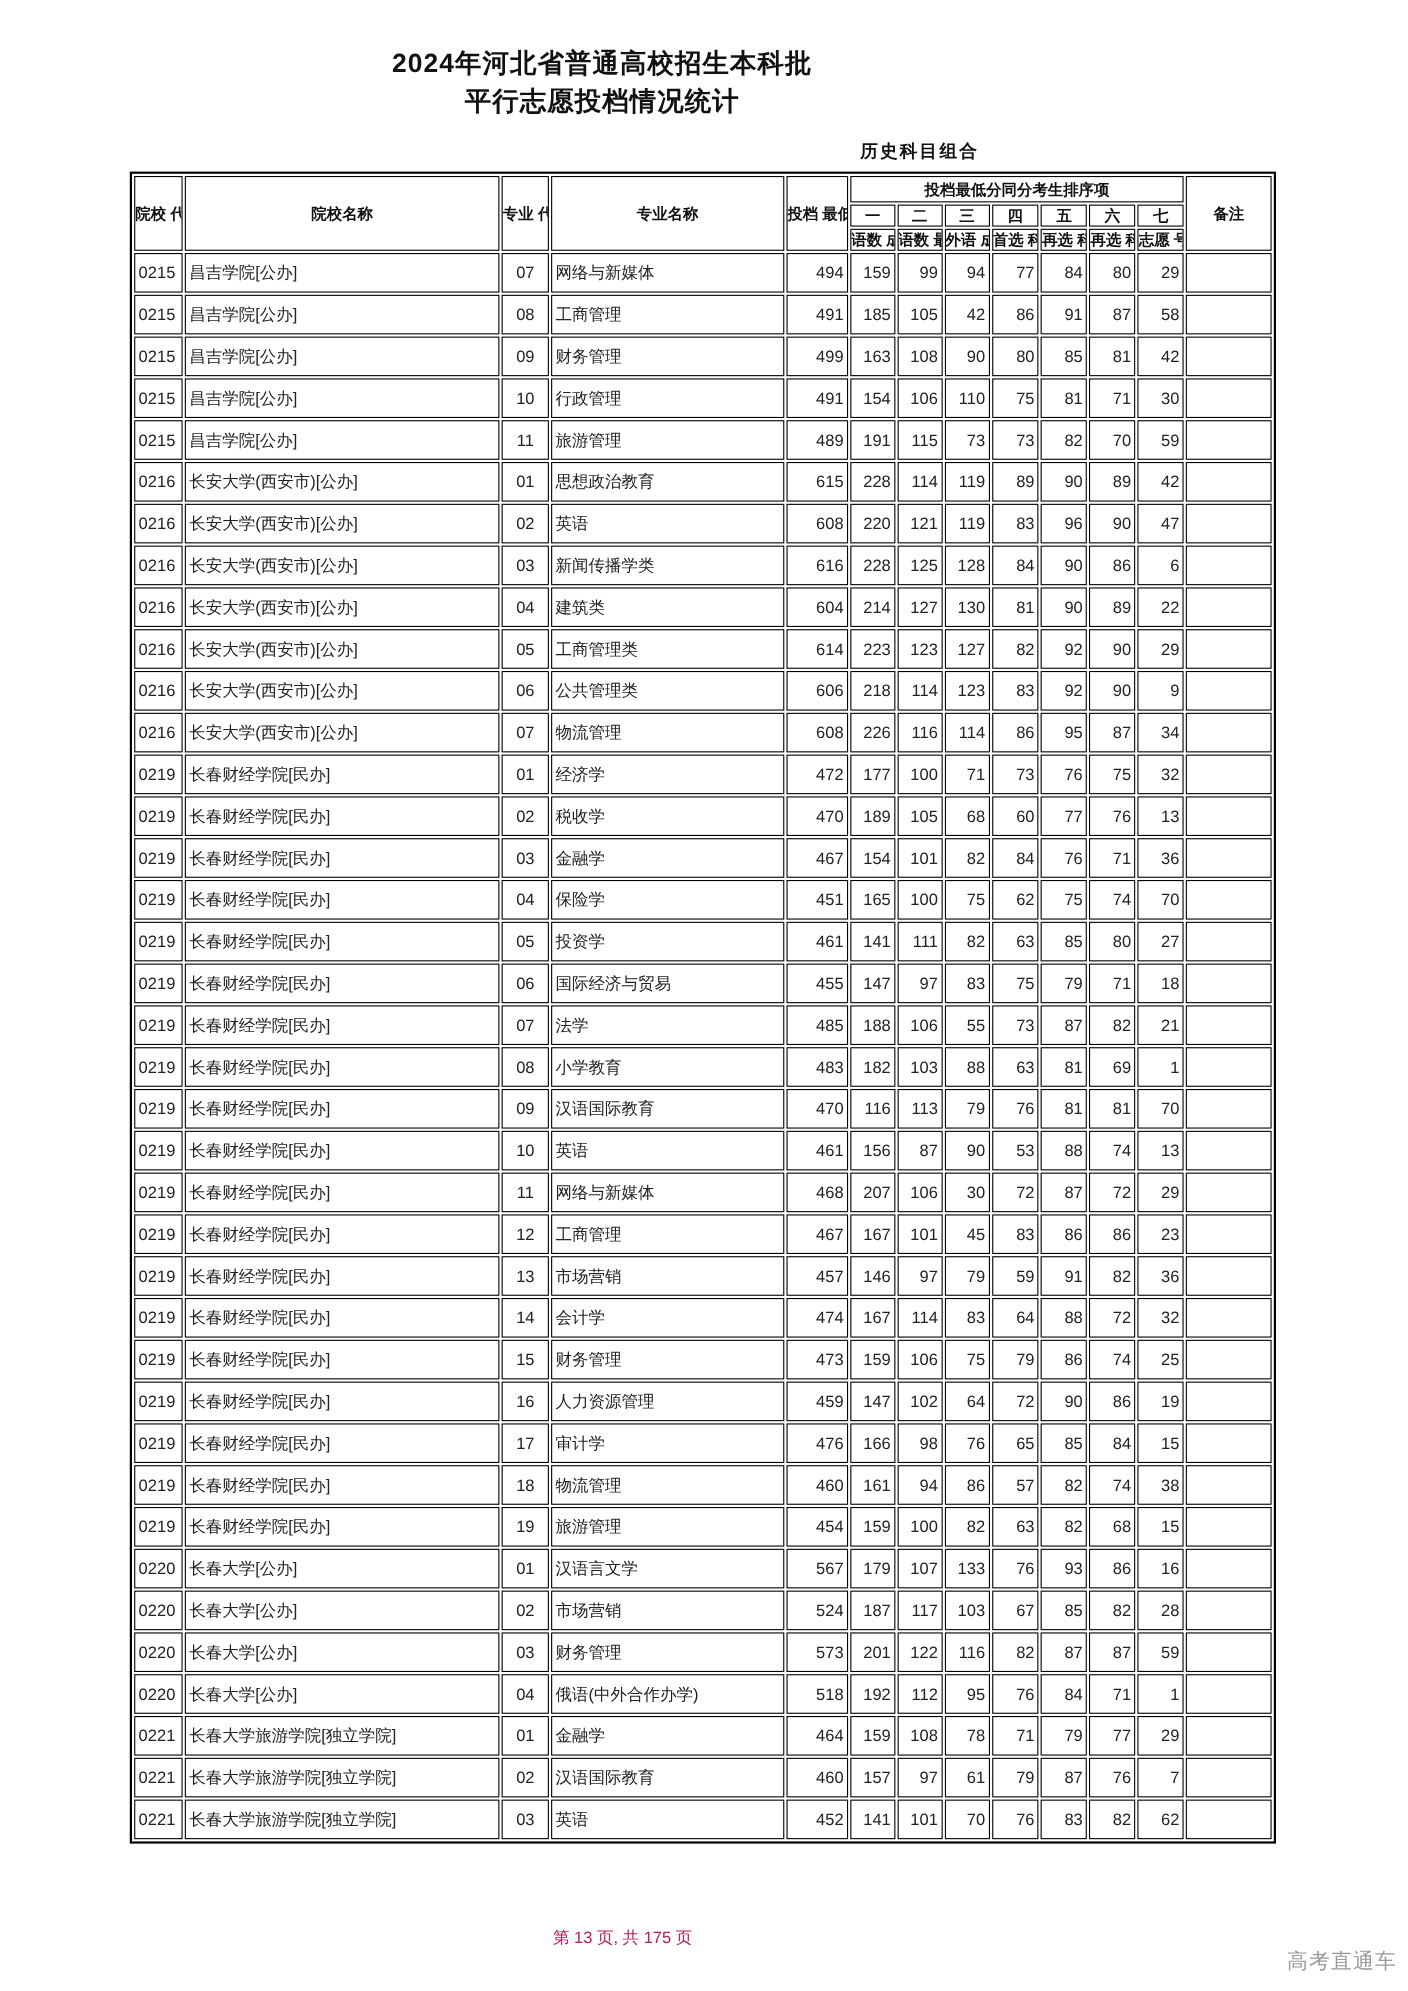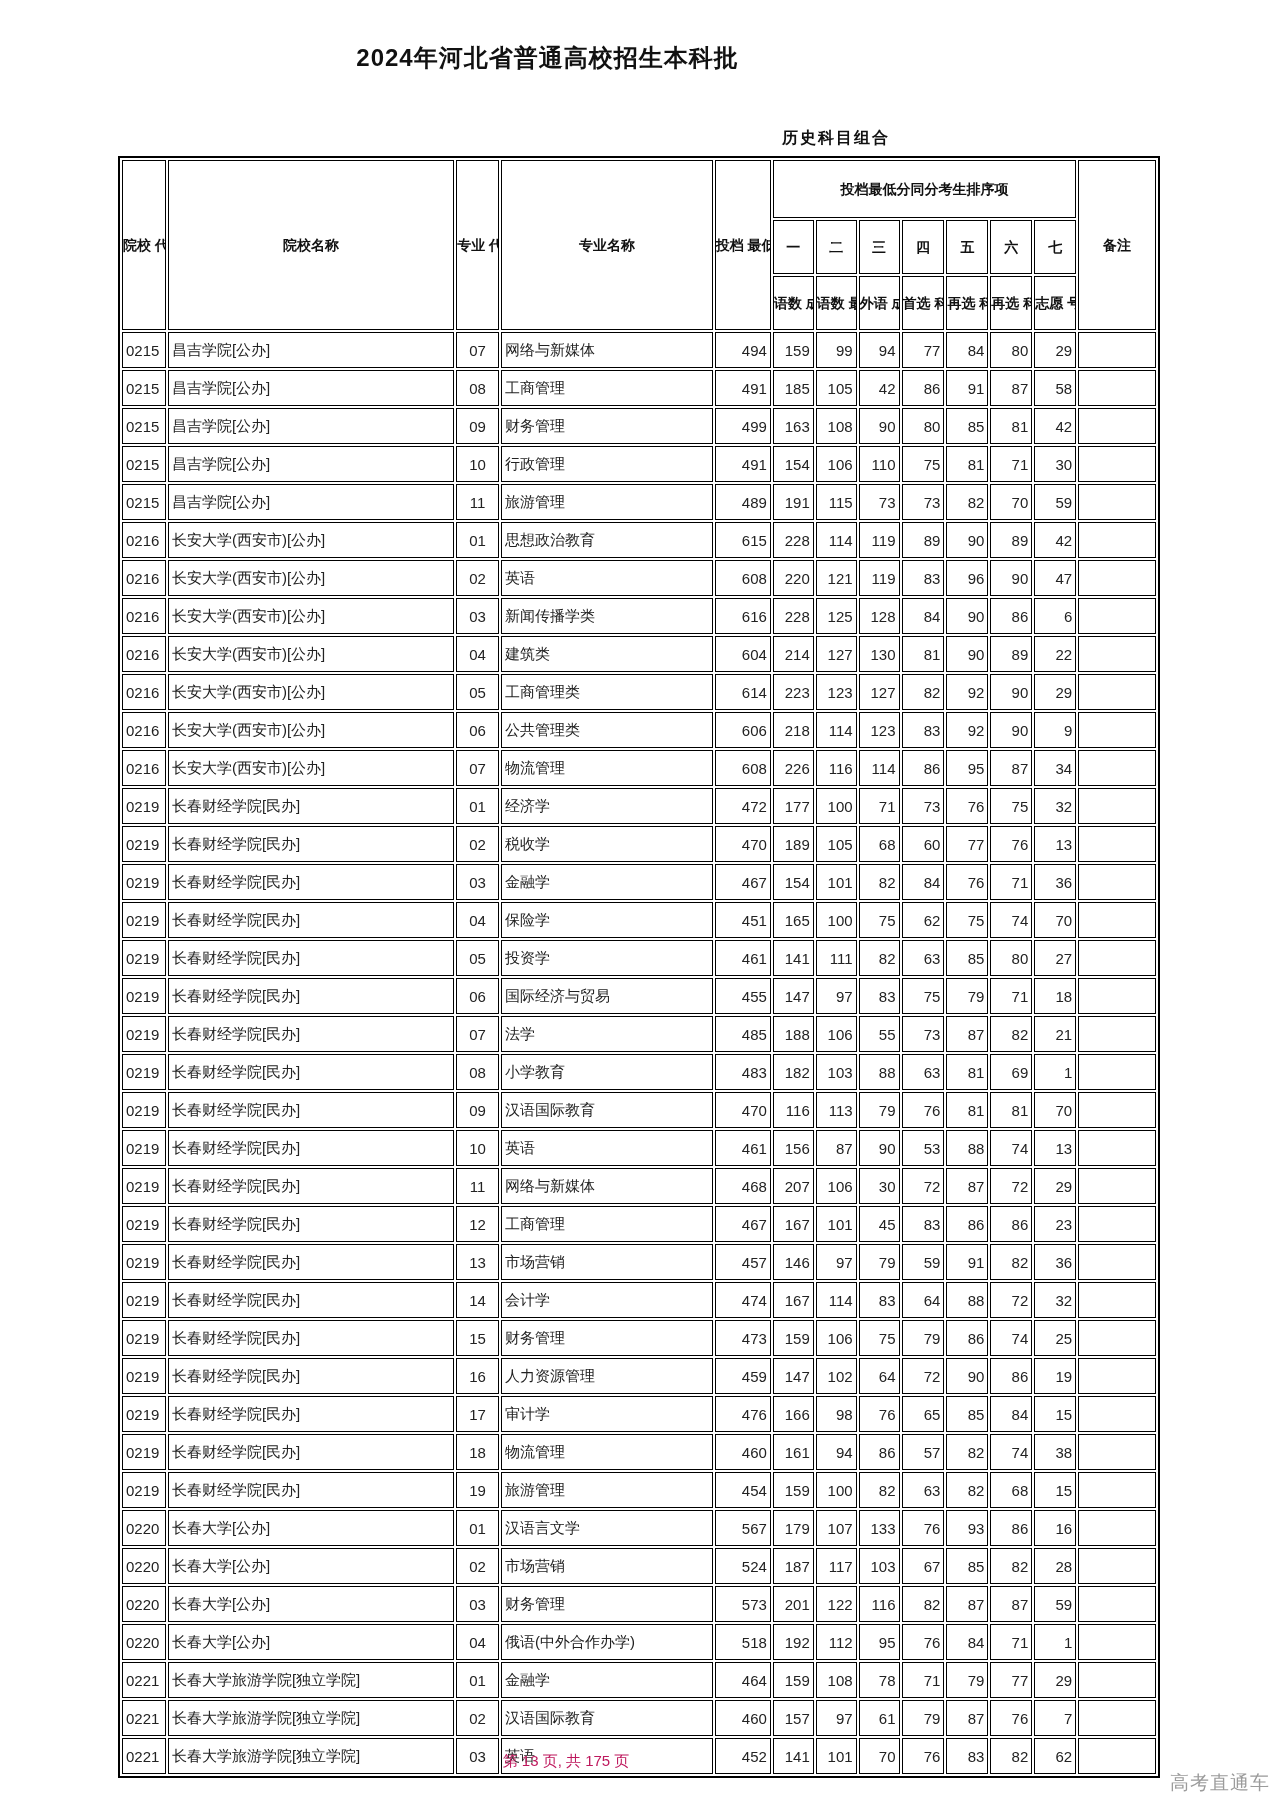--- a/index.html
+++ b/index.html
@@ -36,21 +36,21 @@
   }
   table.grid th, table.grid td {
     border: 1px solid #000;
     overflow: hidden;
     white-space: nowrap;
     background: #fff;
   }
   table.grid th {
     font-weight: bold; color: #111;
     text-align: center; vertical-align: middle;
-    font-size: 14px; line-height: 16px; padding: 18px 0;
+    font-size: 14px; line-height: 16px; padding: 1px 0;
   }
   th.wrap, td.wrap { white-space: pre-line; }
   th.group-row { height: 20px; font-size: 14px; }
   th.num-row { height: 16px; font-size: 15px; }
   th.lbl { font-size: 12.5px; line-height: 14.5px; padding: 2px 0; }
   th.tall { font-size: 14px; line-height: 17px; }
   table.grid td {
     height: 34px; font-size: 15px; color: #222;
     vertical-align: middle; padding: 0 3px;
   }
@@ -67,20 +67,21 @@
   .watermark {
     position: absolute; top: 1770px; right: 10px;
     font-size: 19px; color: #9b9b9b; letter-spacing: 1px;
   }
 </style>
 </head>
 <body>
 
 <div class="title-block">
   <div>2024年河北省普通高校招生本科批</div>
+  <div>平行志愿投档情况统计</div>
 </div>
 
 <div class="section-labels">
   <span class="label-left">非定向</span>
   <span class="label-right">历史科目组合</span>
 </div>
 
 <table class="grid">
   <colgroup>
     <col style="width:43px">

